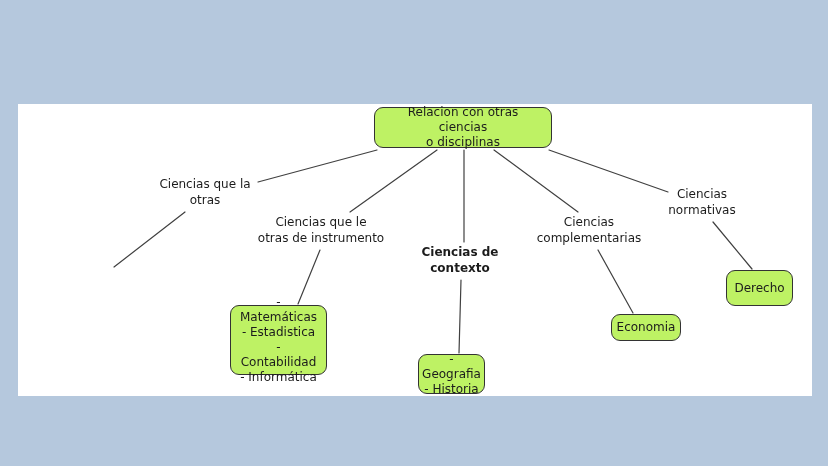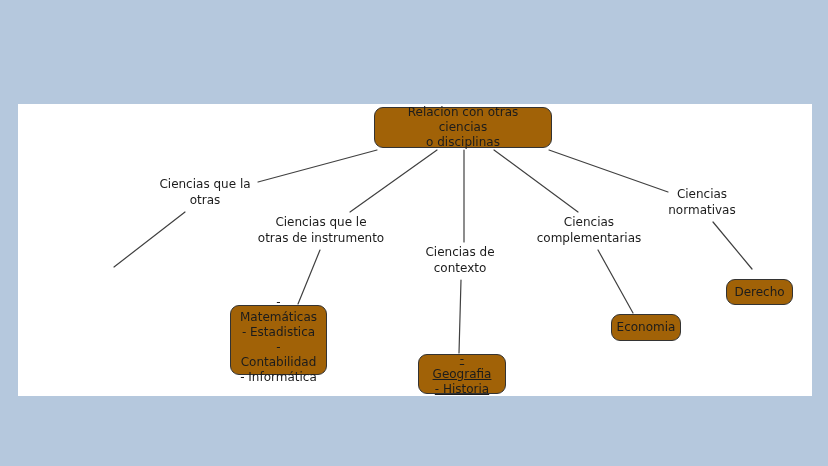--- a/index.html
+++ b/index.html
@@ -24,51 +24,51 @@
     width:794px;height:292px;
   }
   .edges line{
     stroke:#404040;
     stroke-width:1.2;
     stroke-linecap:round;
   }
   .node{
     position:absolute;
     box-sizing:border-box;
-    background:#a16207;
+    background:#bef264;
     border:1.4px solid #333333;
     border-radius:9px;
     color:#1c1c1c;
     font-size:12px;
     line-height:15px;
     text-align:center;
     white-space:pre-line;
     display:flex;
     align-items:center;
     justify-content:center;
     padding:2px 20px;
   }
   .node.root{left:356px;top:3px;width:178px;height:41px;}
   .node.leaf-nutren{left:2px;top:164px;width:96px;height:70px;}
   .node.leaf-instrumento{left:212px;top:201px;width:97px;height:70px;}
-  .node.leaf-contexto{left:400px;top:250px;width:88px;height:40px;text-decoration:underline;}
+  .node.leaf-contexto{left:400px;top:250px;width:67px;height:40px;}
   .node.leaf-complementarias{left:593px;top:210px;width:70px;height:27px;}
-  .node.leaf-normativas{left:708px;top:166px;width:67px;height:26px;margin-top:9px;}
+  .node.leaf-normativas{left:708px;top:166px;width:67px;height:36px;}
   .blabel{
     position:absolute;
     transform:translateX(-50%);
     color:#1c1c1c;
     font-size:12px;
     line-height:16px;
     text-align:center;
     white-space:pre-line;
   }
   .blabel.nutren{left:187px;top:72px;}
   .blabel.instrumento{left:303px;top:110px;}
-  .blabel.contexto{left:442px;top:140px;}
+  .blabel.contexto{left:442px;top:140px;font-weight:bold;}
   .blabel.complementarias{left:571px;top:110px;}
   .blabel.normativas{left:684px;top:82px;}
 </style>
 </head>
 <body>
 
 <div class="screen">
   <div class="canvas">
 
     <svg class="edges" viewBox="0 0 794 292">

